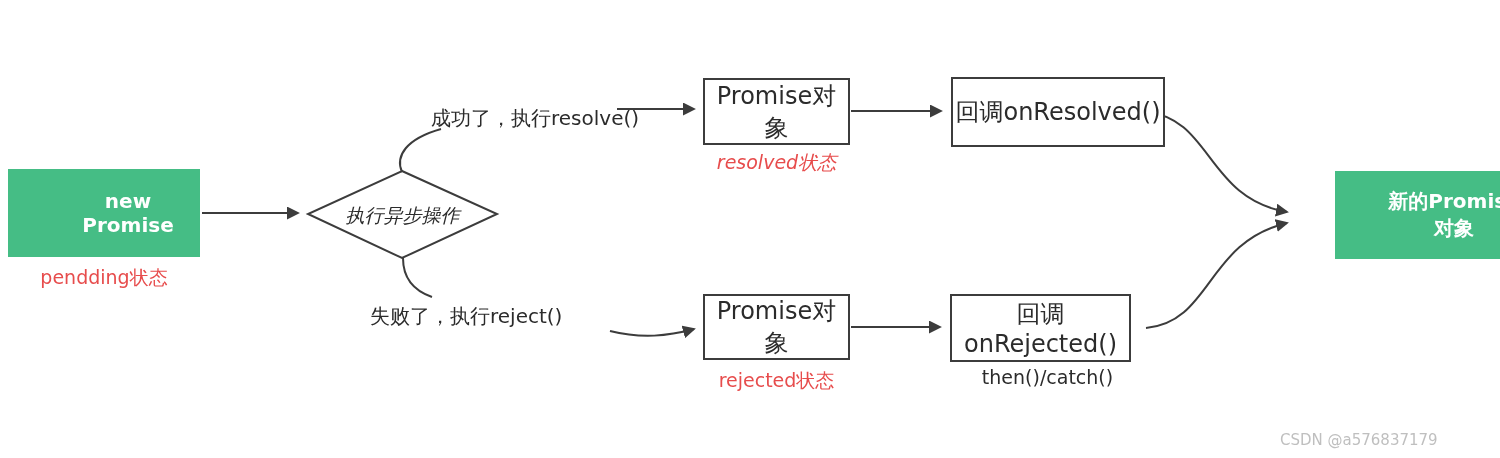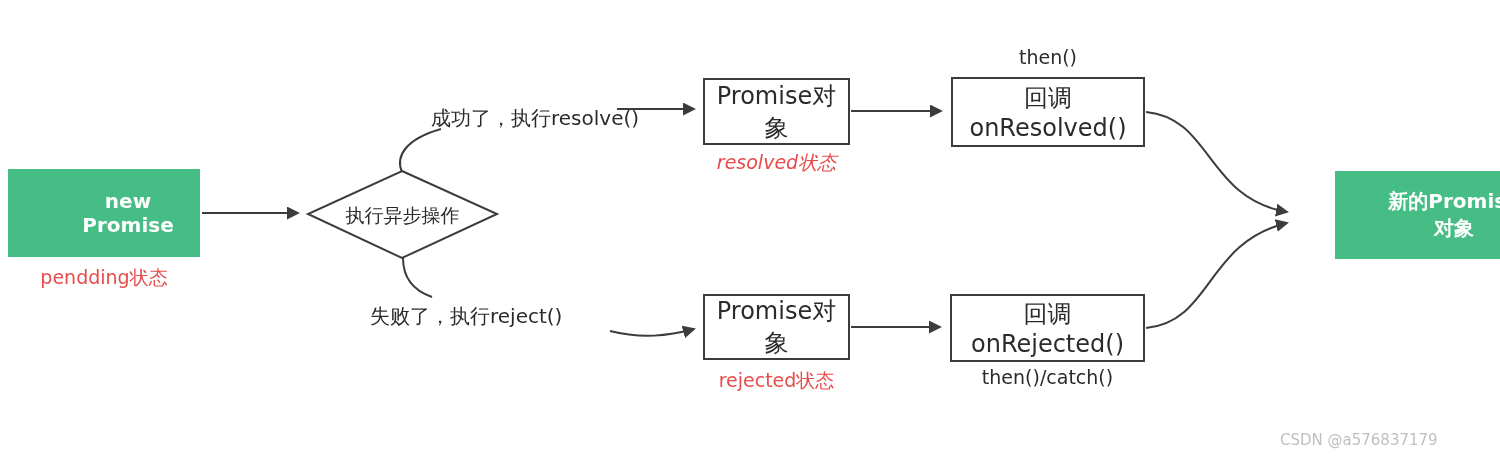--- a/index.html
+++ b/index.html
@@ -51,20 +51,21 @@
   .branch-label{
     color:var(--text);
     font-size:20px;
     white-space:nowrap;
   }
   .diamond-label{
     color:var(--text);
     font-size:19px;
     text-align:center;
     white-space:nowrap;
+    font-style:italic;
   }
   .watermark{
     color:var(--watermark);
     font-size:15px;
   }
   .stroke{stroke:var(--line);stroke-width:2;fill:none;}
   .diamond-shape{stroke:var(--line);stroke-width:2;fill:#ffffff;}
 </style>
 </head>
 <body>
@@ -106,33 +107,32 @@
 
   <div class="abs diamond-label" style="left:322px;top:203px;width:161px;">执行异步操作</div>
 
   <div class="abs branch-label" style="left:431px;top:105px;">成功了，执行resolve()</div>
 
   <div class="abs white-box" style="left:703px;top:78px;width:147px;height:67px;">
     <span>Promise对象</span>
   </div>
   <div class="abs state-label" style="left:703px;top:150px;width:147px;font-style:italic;">resolved状态</div>
 
-  <div class="abs caption" style="left:951px;top:46px;width:194px;">then()</div>
-  <div class="abs white-box" style="left:951px;top:77px;width:194px;height:70px;">
+  <div class="abs white-box" style="left:951px;top:77px;width:214px;height:70px;">
     <span>回调onResolved()</span>
   </div>
 
   <div class="abs branch-label" style="left:370px;top:303px;">失败了，执行reject()</div>
 
   <div class="abs white-box" style="left:703px;top:294px;width:147px;height:66px;">
     <span>Promise对象</span>
   </div>
   <div class="abs state-label" style="left:703px;top:368px;width:147px;">rejected状态</div>
 
-  <div class="abs white-box" style="left:950px;top:294px;width:195px;height:68px;">
+  <div class="abs white-box" style="left:950px;top:294px;width:181px;height:68px;">
     <span>回调onRejected()</span>
   </div>
   <div class="abs caption" style="left:950px;top:366px;width:195px;">then()/catch()</div>
 
   <div class="abs green-box" style="left:1297px;top:171px;width:190px;height:88px;margin-left:38px;">
     <span>新的Promise对象</span>
   </div>
 
   <div class="abs watermark" style="left:1280px;top:431px;width:210px;">CSDN @a576837179</div>
 

